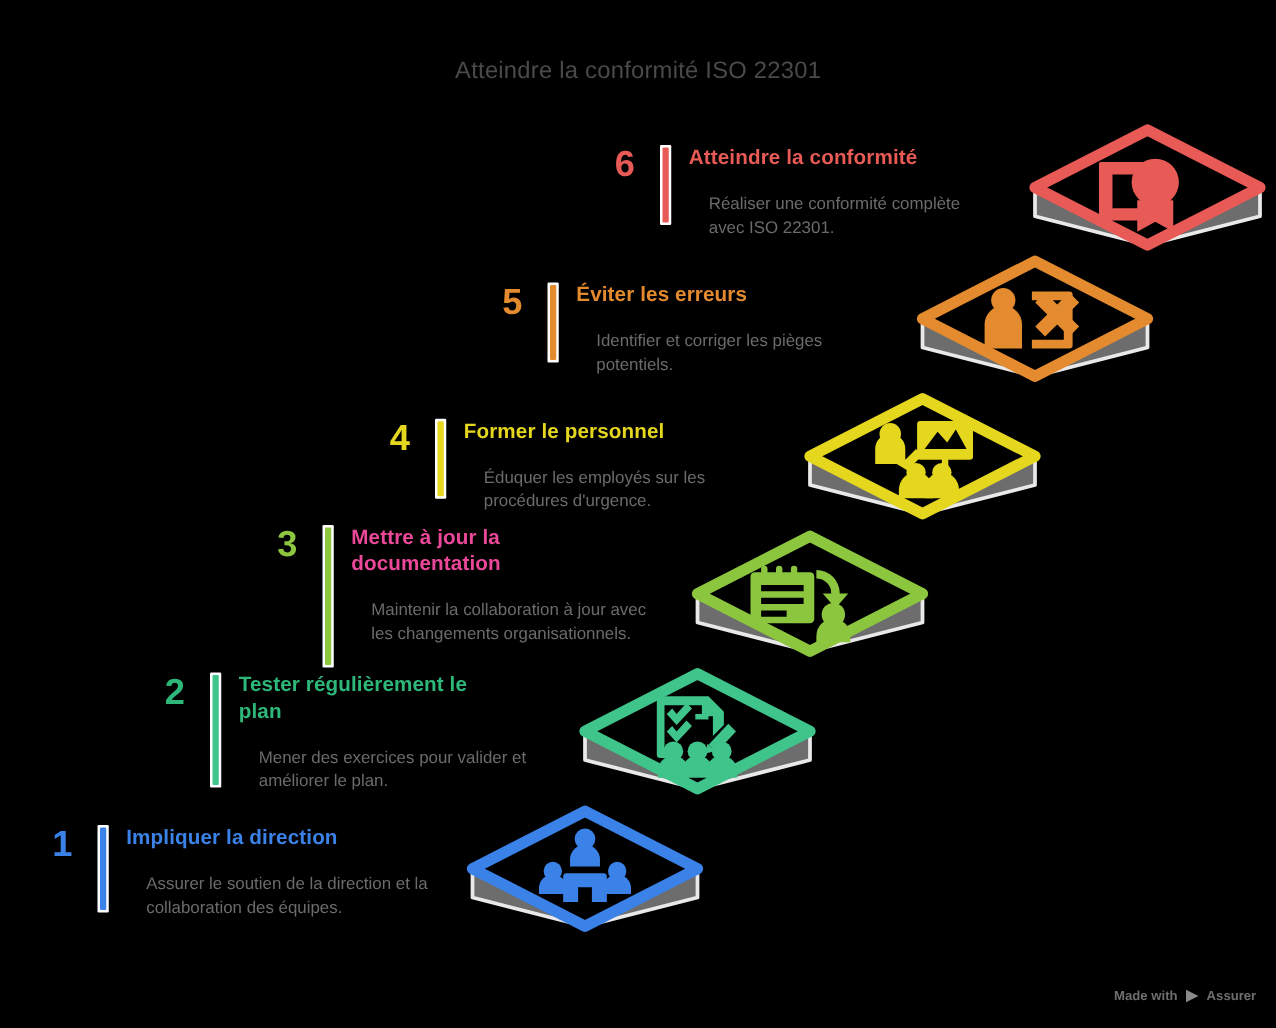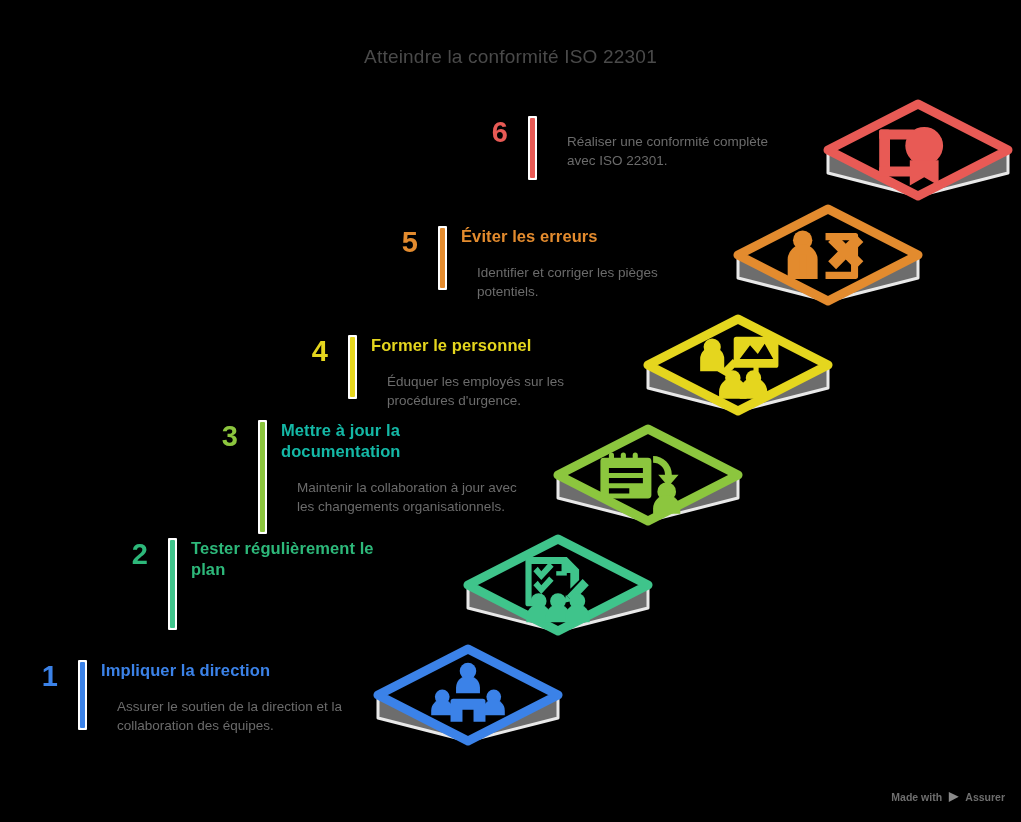--- a/index.html
+++ b/index.html
@@ -229,20 +229,21 @@
       </g>
     </g>
   </svg>
 
   <div class="step-text" style="left:462px; top:116px; width:340px;">
     <div class="step-num" style="color:#e85a55;">6</div>
     <div class="step-bar-wrap" style="height:60px;">
       <div class="step-bar" style="background:#e85a55;"></div>
     </div>
     <div class="step-copy">
+      <p class="step-head" style="color:#e85a55;">Atteindre la conformité</p>
       <p class="step-body" style="width:232px;">Réaliser une conformité complète avec ISO 22301.</p>
     </div>
   </div>
 
   <div class="step-text" style="left:372px; top:226px; width:340px;">
     <div class="step-num" style="color:#e38b2e;">5</div>
     <div class="step-bar-wrap" style="height:60px;">
       <div class="step-bar" style="background:#e38b2e;"></div>
     </div>
     <div class="step-copy">
@@ -261,32 +262,33 @@
       <p class="step-body" style="width:202px;">Éduquer les employés sur les procédures d'urgence.</p>
     </div>
   </div>
 
   <div class="step-text" style="left:192px; top:420px; width:340px;">
     <div class="step-num" style="color:#8cc63e;">3</div>
     <div class="step-bar-wrap" style="height:110px;">
       <div class="step-bar" style="background:#8cc63e;"></div>
     </div>
     <div class="step-copy">
-      <p class="step-head" style="color:#14b8a6; width:170px;">Mettre à jour la documentation</p>
+      <p class="step-head" style="color:#ec4899; width:170px;">Mettre à jour la documentation</p>
       <p class="step-body" style="width:226px;">Maintenir la collaboration à jour avec les changements organisationnels.</p>
     </div>
   </div>
 
   <div class="step-text" style="left:102px; top:538px; width:340px;">
     <div class="step-num" style="color:#2db87a;">2</div>
     <div class="step-bar-wrap" style="height:88px;">
       <div class="step-bar" style="background:#3fc48b;"></div>
     </div>
     <div class="step-copy">
       <p class="step-head" style="color:#2db87a; width:218px;">Tester régulièrement le plan</p>
+      <p class="step-body" style="width:244px;">Mener des exercices pour valider et améliorer le plan.</p>
     </div>
   </div>
 
   <div class="step-text" style="left:12px; top:660px; width:340px;">
     <div class="step-num" style="color:#3b82e8;">1</div>
     <div class="step-bar-wrap" style="height:66px;">
       <div class="step-bar" style="background:#3b82e8;"></div>
     </div>
     <div class="step-copy">
       <p class="step-head" style="color:#3b82e8;">Impliquer la direction</p>

